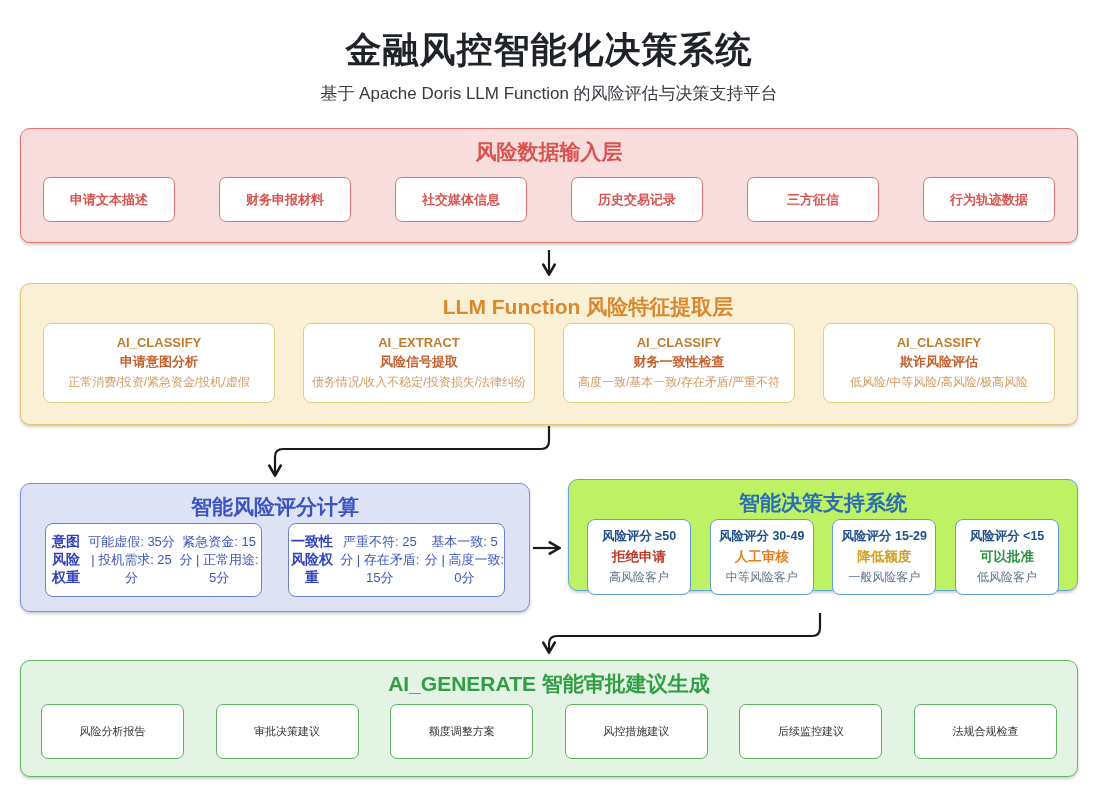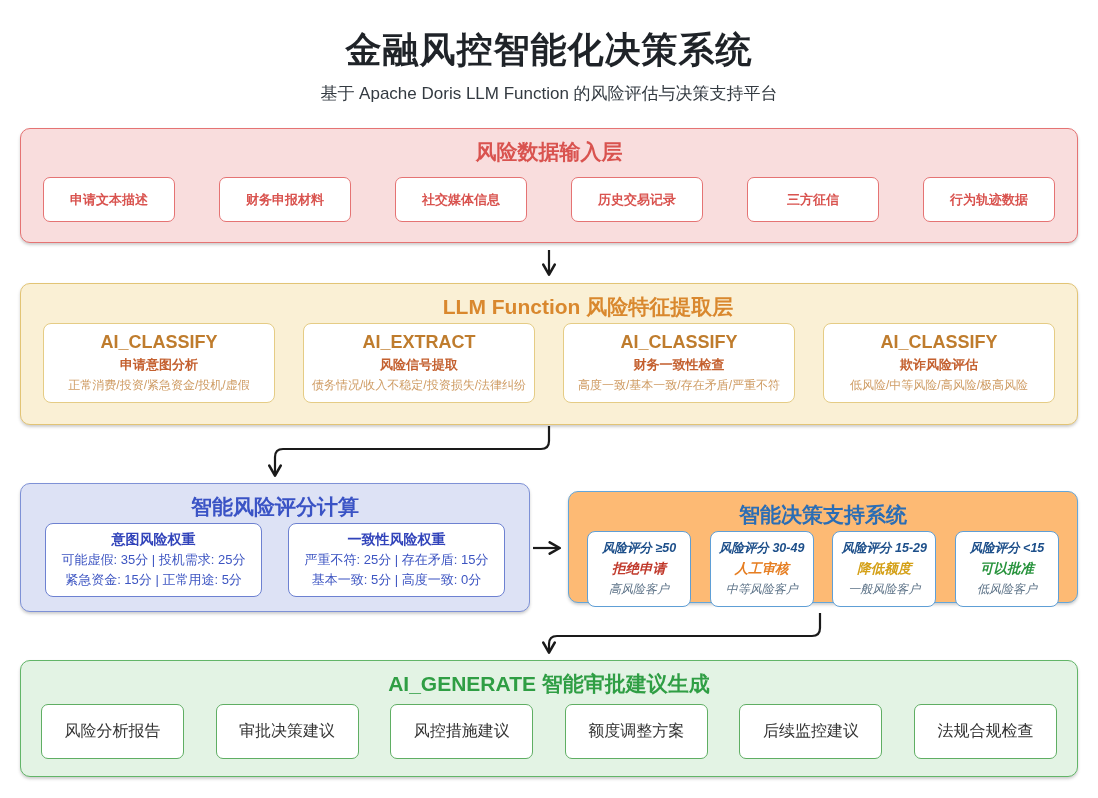--- a/index.html
+++ b/index.html
@@ -37,57 +37,57 @@
 
   
   .sec-llm { left:20px; top:283px; width:1058px; height:142px; background:#faf0d5; border:1.5px solid #e2c475; }
   .sec-llm .section-title { color:#d9882e;padding-left:39px; }
   .sec-llm .row { top:39px; left:22px; right:22px; }
   .func-card {
     width:232px; height:80px; background:#ffffff; border:1.5px solid #e5cc85; border-radius:8px;
     display:flex; flex-direction:column; align-items:center; justify-content:center; gap:3px;
     box-sizing:border-box; text-align:center;
   }
-  .func-name { color:#bf7c2d; font-weight:bold; font-size:18px; }
+  .func-name { color:#bf7c2d; font-weight:bold; font-size:13px; }
   .func-task { color:#c4602f; font-weight:bold; font-size:13px; }
   .func-opts { color:#cf9c64; font-size:12px; }
 
   
   .sec-score { left:20px; top:483px; width:510px; height:129px; background:#dde2f5; border:1.5px solid #7e91d6; }
   .sec-score .section-title { color:#3a53c5; }
   .sec-score .row { top:39px; left:24px; right:24px; }
   .weight-card {
     width:217px; height:74px; background:#ffffff; border:1.6px solid #6d81d1; border-radius:8px;
-    display:flex; flex-direction:column; align-items:center; justify-content:center; gap:2px;
+    display:flex; flex-direction:row; align-items:center; justify-content:center; gap:2px;
     box-sizing:border-box; text-align:center;
   }
   .weight-title { color:#3143ba; font-weight:bold; font-size:14px; }
   .weight-line { color:#3d55c2; font-size:13px; }
 
   
-  .sec-decision { left:568px; top:491px; width:510px; height:112px; background:#fdba74; border:1.5px solid #63a6da; }
+  .sec-decision { left:568px; top:479px; width:510px; height:112px; background:#bef264; border:1.5px solid #63a6da; }
   .sec-decision .section-title { color:#2a6db5; }
   .sec-decision .row { top:39px; left:18px; right:18px; }
   .decision-card {
     width:104px; height:76px; background:#ffffff; border:1.6px solid #5f9fd6; border-radius:8px;
     display:flex; flex-direction:column; align-items:center; justify-content:center; gap:3px;
-    box-sizing:border-box; text-align:center;font-style:italic;
+    box-sizing:border-box; text-align:center;
   }
   .d-score { color:#1d4f8a; font-weight:bold; font-size:12.5px; white-space:nowrap; }
   .d-action { font-weight:bold; font-size:13.5px; }
   .d-cust { color:#5c7287; font-size:12px; }
 
   
   .sec-generate { left:20px; top:660px; width:1058px; height:117px; background:#e3f3e4; border:1.5px solid #62b568; }
   .sec-generate .section-title { color:#2f9e44; }
   .sec-generate .row { top:43px; left:20px; right:20px; }
   .gen-box {
     width:143px; height:55px; background:#ffffff; border:1.5px solid #5fae63; border-radius:7px;
     display:flex; align-items:center; justify-content:center;
-    color:#333333; font-size:16px; box-sizing:border-box;
+    color:#333333; font-size:11px; box-sizing:border-box;
   }
 
   .arrows { position:absolute; left:0; top:0; width:1098px; height:798px; pointer-events:none; }
 </style>
 </head>
 <body>
 
 <div class="page">
 
   <div class="main-title">金融风控智能化决策系统</div>
@@ -171,22 +171,22 @@
         <div class="d-cust">低风险客户</div>
       </div>
     </div>
   </div>
 
   <div class="section sec-generate">
     <div class="section-title">AI_GENERATE 智能审批建议生成</div>
     <div class="row">
       <div class="gen-box">风险分析报告</div>
       <div class="gen-box">审批决策建议</div>
+      <div class="gen-box">额度调整方案</div>
       <div class="gen-box">风控措施建议</div>
-      <div class="gen-box">额度调整方案</div>
       <div class="gen-box">后续监控建议</div>
       <div class="gen-box">法规合规检查</div>
     </div>
   </div>
 
   <svg class="arrows" viewBox="0 0 1098 798" xmlns="http://www.w3.org/2000/svg">
     <defs>
       <marker id="ah" viewBox="0 0 10 10" refX="7.5" refY="5" markerWidth="6.5" markerHeight="6.5" orient="auto-start-reverse">
         <path d="M1,1 L8,5 L1,9" fill="none" stroke="#1a1a1a" stroke-width="1.8" stroke-linecap="round" stroke-linejoin="round"></path>
       </marker>

